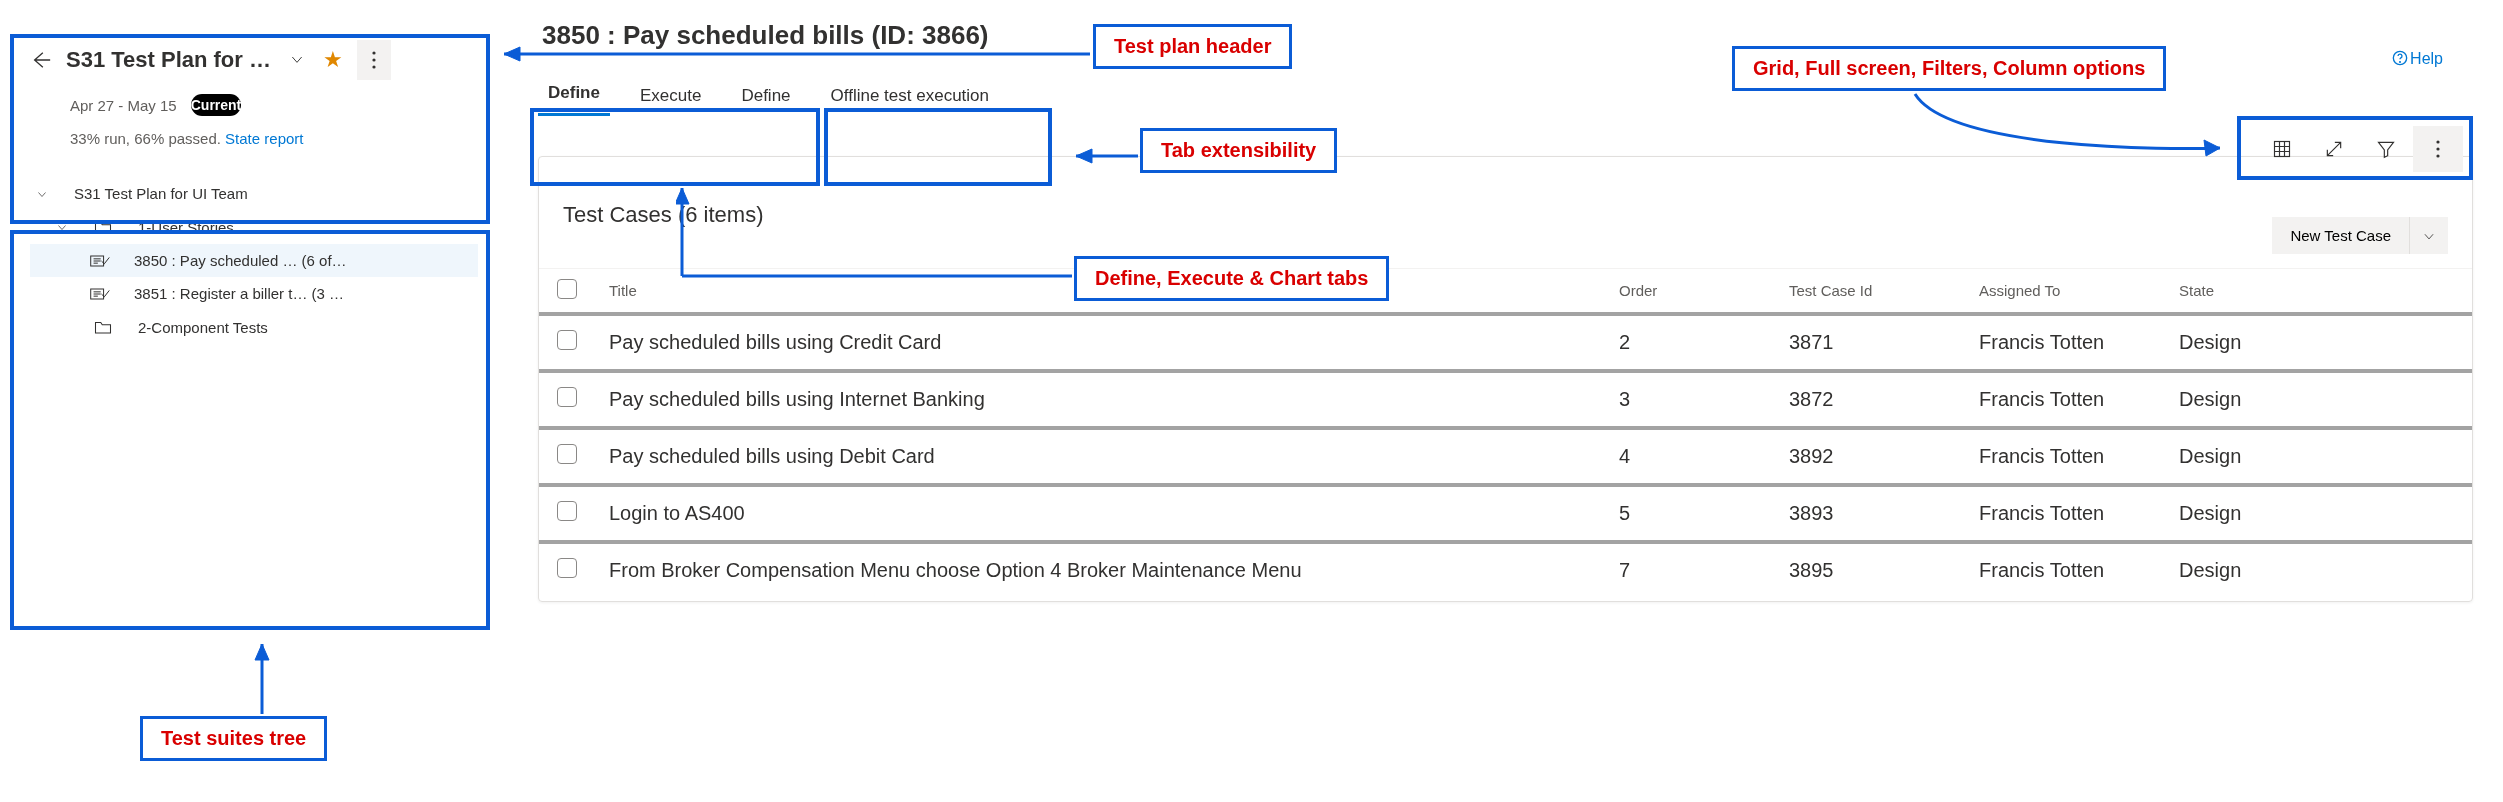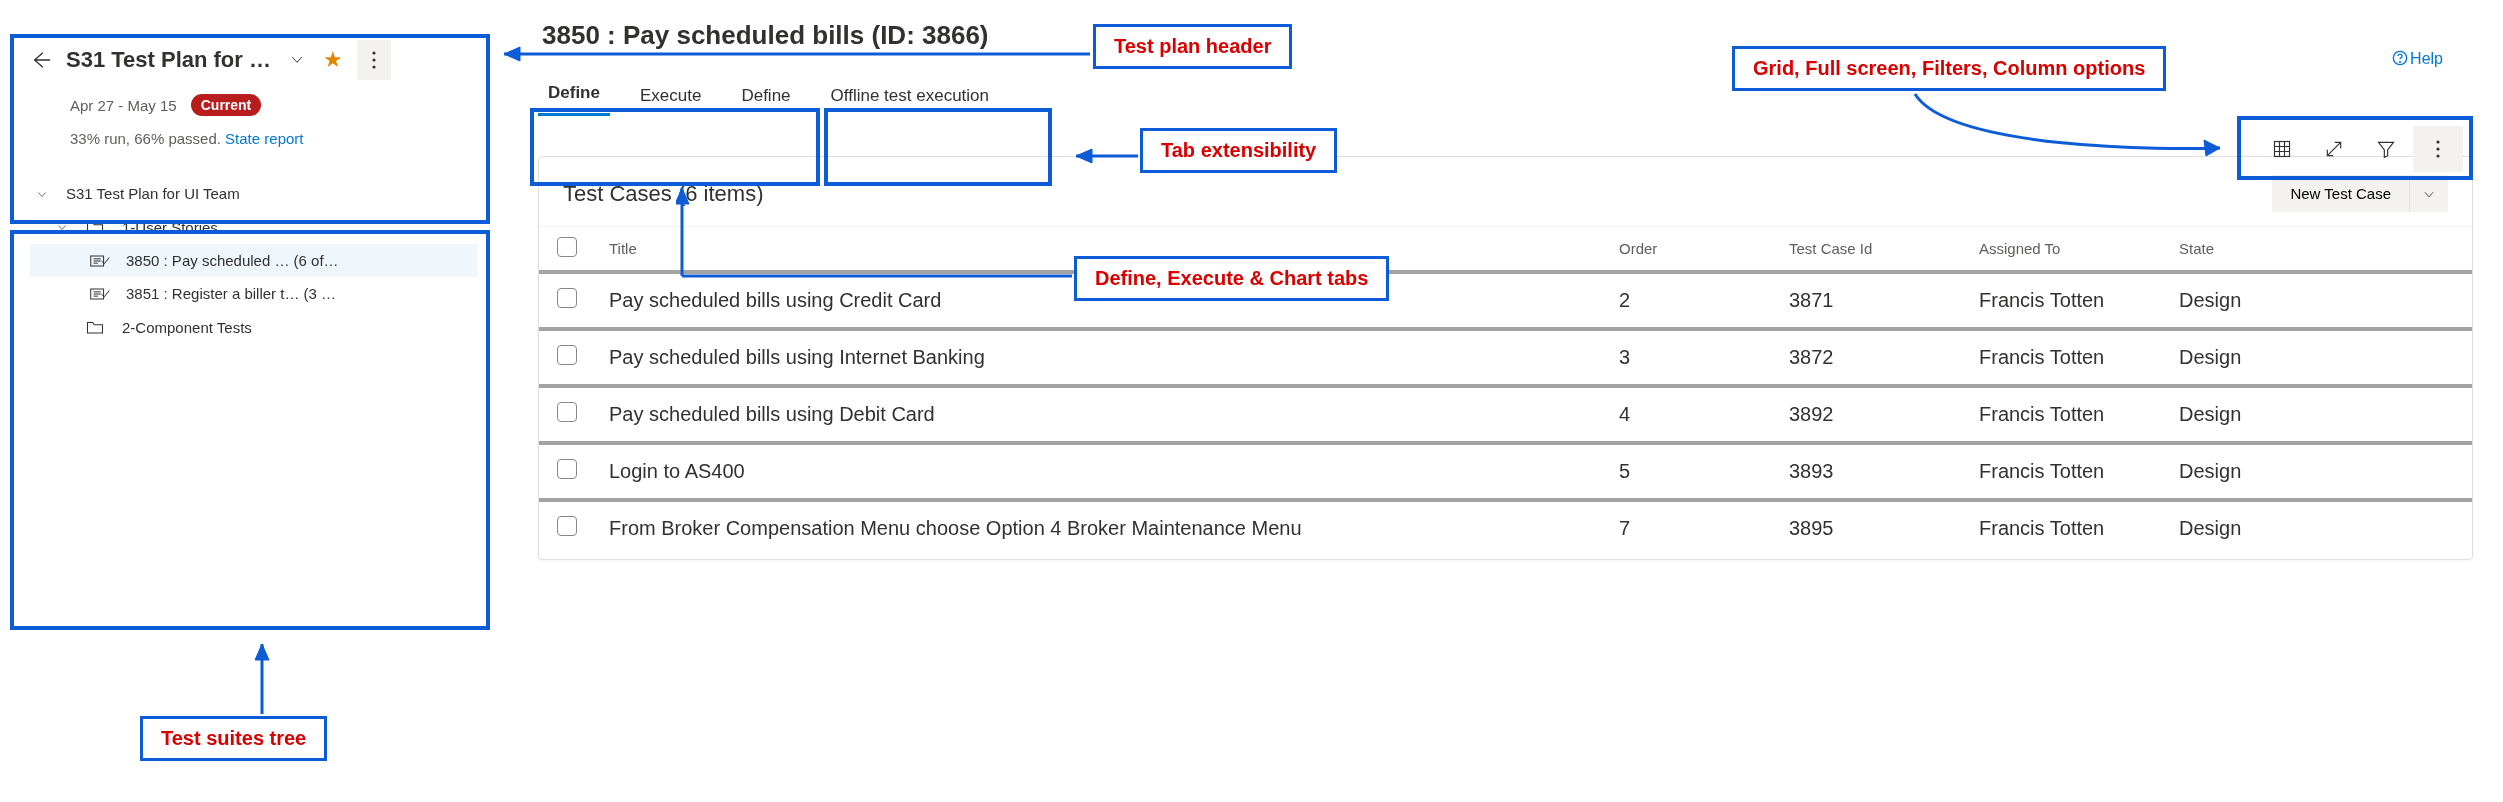--- a/index.html
+++ b/index.html
@@ -59,41 +59,41 @@
     background: #f3f2f1;
     display: flex; align-items: center; justify-content: center;
     cursor: pointer;
     font-size: 18px;
     letter-spacing: 0;
   }
   .kebab-btn svg { width: 4px; height: 18px; }
   .plan-sub-row { margin-top: 14px; margin-left: 40px; display: flex; align-items: center; gap: 14px; }
   .date-range { color: #605e5c; font-size: 15px; }
   .current-badge {
-    background: #b91c1c;
+    background: #000000;
     color: #fff;
     border-radius: 12px;
-    padding: 3px 10px;
+    padding: 3px 0;
     font-size: 14px;
     font-weight: 600;
   }
   .plan-stats-row { margin-top: 14px; margin-left: 40px; color: #605e5c; font-size: 15px; }
   .view-report-link { color: #0078d4; cursor: pointer; }
 
   
   .suites-section { margin-top: 8px; padding: 8px 14px; }
   .suites-header {
     display: flex; align-items: center; justify-content: space-between;
     margin-bottom: 10px;
   }
   .suites-title { font-size: 22px; font-weight: 400; }
   .suites-header-icons { display: flex; gap: 30px; }
   .suites-header-icons svg { width: 18px; height: 18px; cursor: pointer; }
   .tree-row {
-    display: flex; align-items: center; gap: 16px;
+    display: flex; align-items: center; gap: 24px;
     padding: 8px 6px;
     cursor: pointer;
     white-space: nowrap;
   }
   .tree-row.selected { background: #eff6fc; }
   .tree-chevron { width: 14px; display: inline-flex; }
   .tree-icon { width: 20px; display: inline-flex; color: #605e5c; }
   .tree-label { font-size: 15px; overflow: hidden; text-overflow: ellipsis; }
   .indent-1 { padding-left: 26px; }
   .indent-2 { padding-left: 60px; }
@@ -146,21 +146,21 @@
     border: 1px solid #e1dfdd;
     border-radius: 4px;
     box-shadow: 0 1px 3px rgba(0,0,0,0.06);
     padding: 18px 0 4px 0;
   }
   .grid-header {
     display: flex; justify-content: space-between; align-items: center;
     padding: 0 24px 14px 24px;
   }
   .grid-title { font-size: 22px; }
-  .new-case-btn-group { display: flex; }
+  .new-case-btn-group { display: flex; margin-top: 42px; }
   .new-case-btn, .new-case-split {
     background: #f3f2f1;
     border: none;
     padding: 10px 18px;
     font-size: 15px;
     cursor: pointer;
     display: flex; align-items: center;
   }
   .new-case-split { padding: 10px 12px; border-left: 1px solid #e1dfdd; }
 

